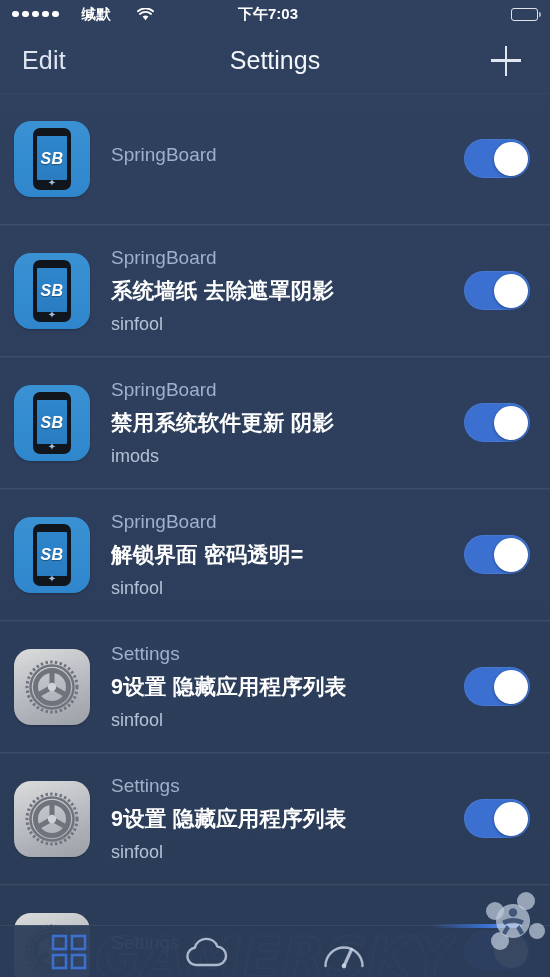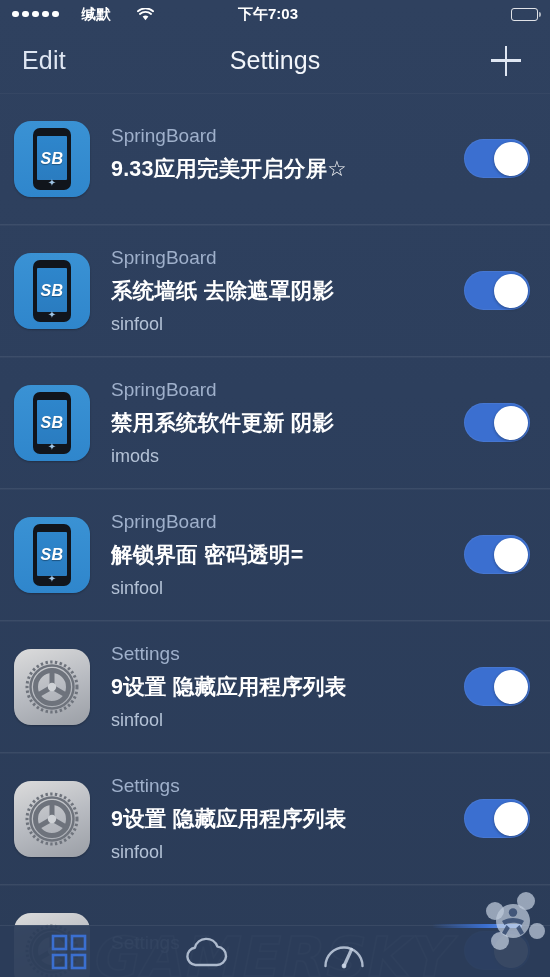--- a/index.html
+++ b/index.html
@@ -222,21 +222,20 @@
         <div class="icon-wrap">
           <div class="ico-sb">
         <div class="phone">
               <span class="sbtext">SB</span>
         <span class="home">✦</span>
             </div>
       </div>
         </div>
         <div class="texts">
           <div class="app-name">SpringBoard</div>
-     <div class="patch-title">9.33应用完美开启分屏☆</div>
         </div>
         <div class="switch">
           <span class="knob"></span>
         </div>
       </div>
       <div class="row">
         <div class="icon-wrap">
           <div class="ico-sb">
         <div class="phone">
               <span class="sbtext">SB</span>

